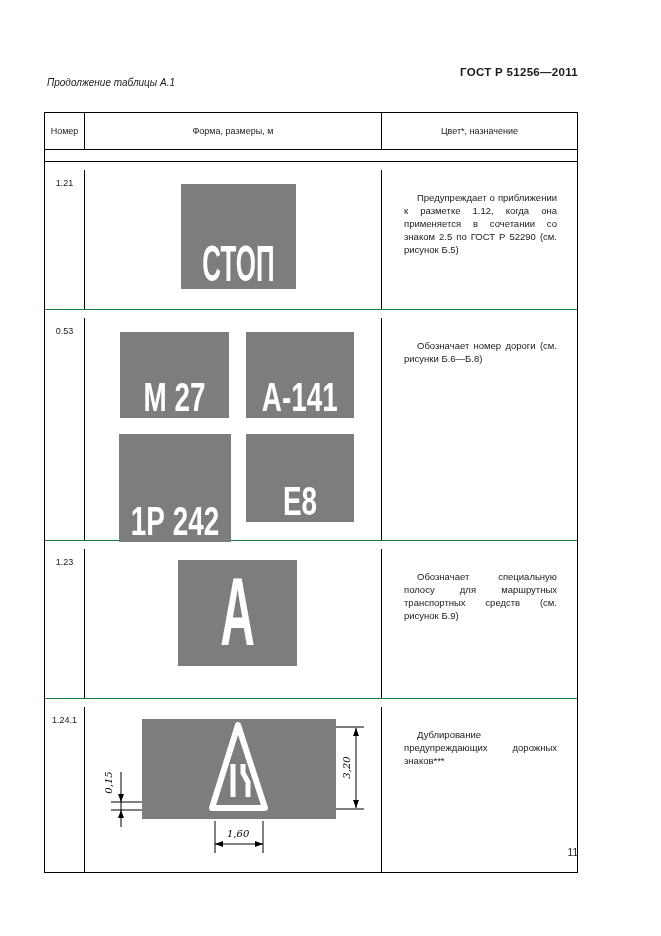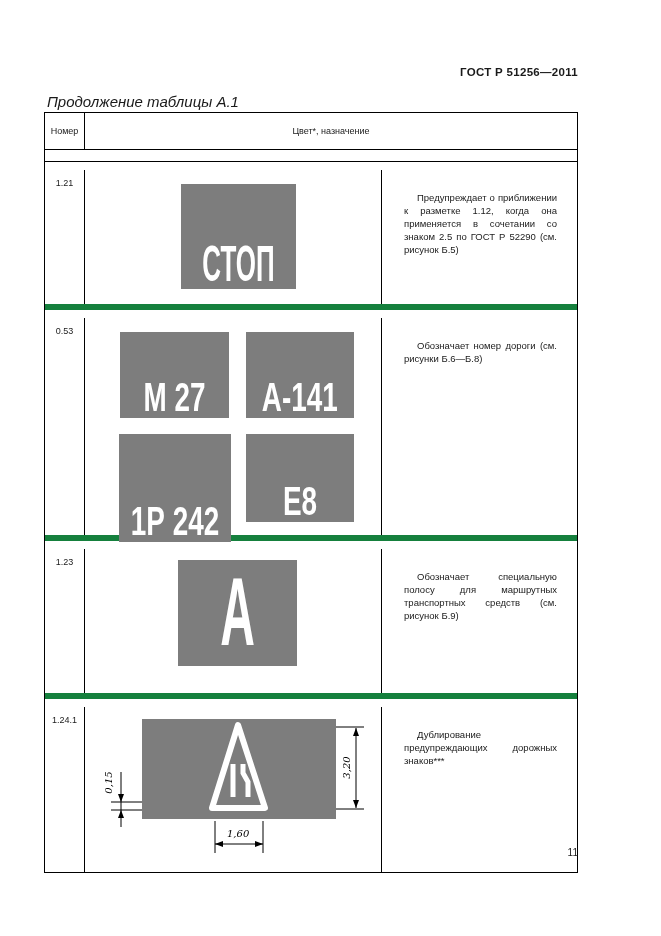--- a/index.html
+++ b/index.html
@@ -5,29 +5,29 @@
   html,body{margin:0;padding:0;background:#fff;}
   .page{
     position:relative;width:661px;height:936px;background:#ffffff;
     font-family:"Liberation Sans",sans-serif;color:#1a1a1a;overflow:hidden;
   }
   .doc-number{
     position:absolute;top:66px;right:83px;
     font-size:11.5px;font-weight:bold;letter-spacing:.3px;padding-left:28px;
   }
   .caption{
-    position:absolute;top:93px;left:47px;
-    font-size:15px;font-style:italic;
+    position:absolute;top:77px;left:47px;
+    font-size:10px;font-style:italic;
   }
   .gtable{
     position:absolute;left:44px;top:112px;width:534px;
     border:1px solid #000;box-sizing:border-box;
     display:flex;flex-direction:column;gap:8px;
   }
-  .trow{display:flex;border-bottom:6px solid #15803d;box-sizing:border-box;}
+  .trow{display:flex;border-bottom:1px solid #15803d;box-sizing:border-box;}
   .trow:last-child{border-bottom:none;}
   .dblgap{height:3px;border-bottom:1px solid #000;}
   .c1{width:40px;border-right:1px solid #000;box-sizing:border-box;flex:none;}
   .c2{width:297px;border-right:1px solid #000;box-sizing:border-box;flex:none;position:relative;}
   .c3{flex:1;min-width:0;}
   .thead{height:37px;border-bottom:1px solid #000;}
   .hc{display:flex;align-items:center;justify-content:center;font-size:9px;text-align:center;}
   .num{font-size:9px;text-align:center;padding-top:8px;}
   .desc p{margin:16px;padding:5px 4px 0 6px;font-size:9.5px;line-height:13px;text-align:justify;text-indent:13px;}
   .sign{
@@ -54,20 +54,21 @@
 
 <div class="page">
 
   <div class="doc-number">ГОСТ Р 51256—2011</div>
   <div class="caption">Продолжение таблицы А.1</div>
 
   <div class="gtable">
 
     <div class="trow thead">
       <div class="c1 hc">Номер</div>
+      <div class="c2 hc">Форма, размеры, м</div>
       <div class="c3 hc">Цвет*, назначение</div>
     </div>
     <div class="dblgap"></div>
 
     <div class="trow" style="height:140px">
       <div class="c1 num">1.21</div>
       <div class="c2">
         <div class="sign" style="left:96px;top:14px;width:115px;height:105px">
           <span class="sign-label stop-label">СТОП</span>
         </div>

